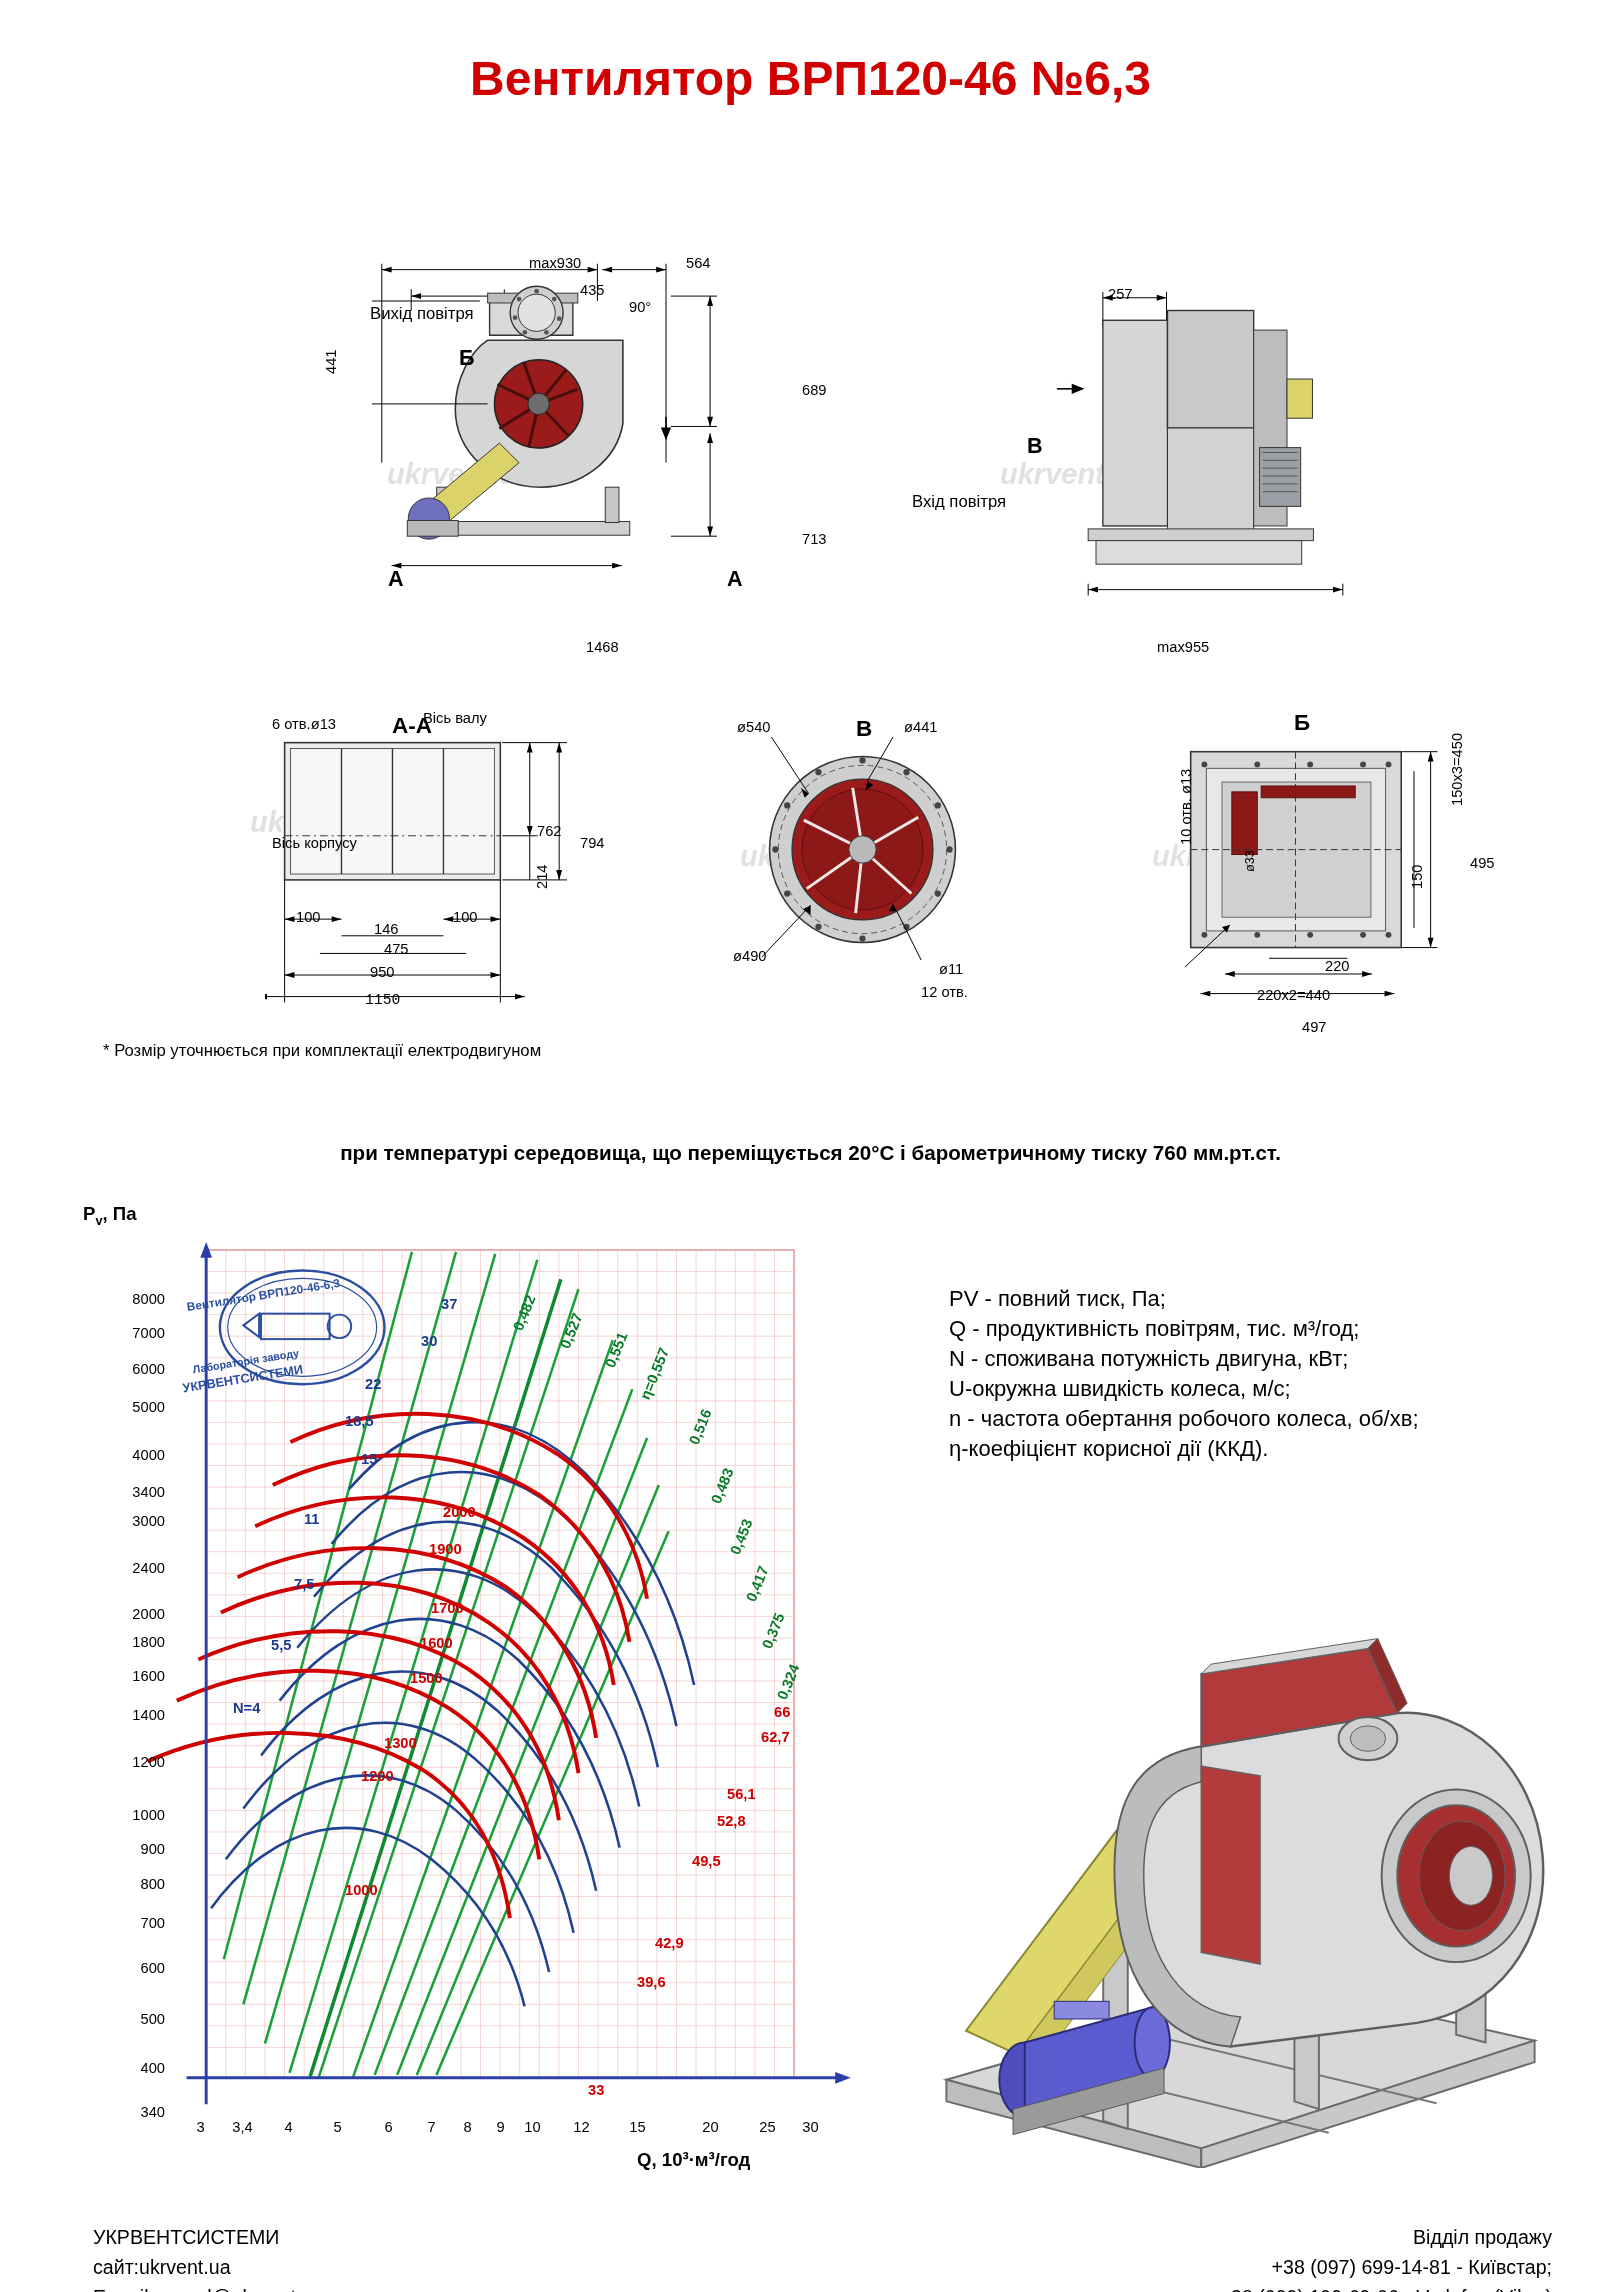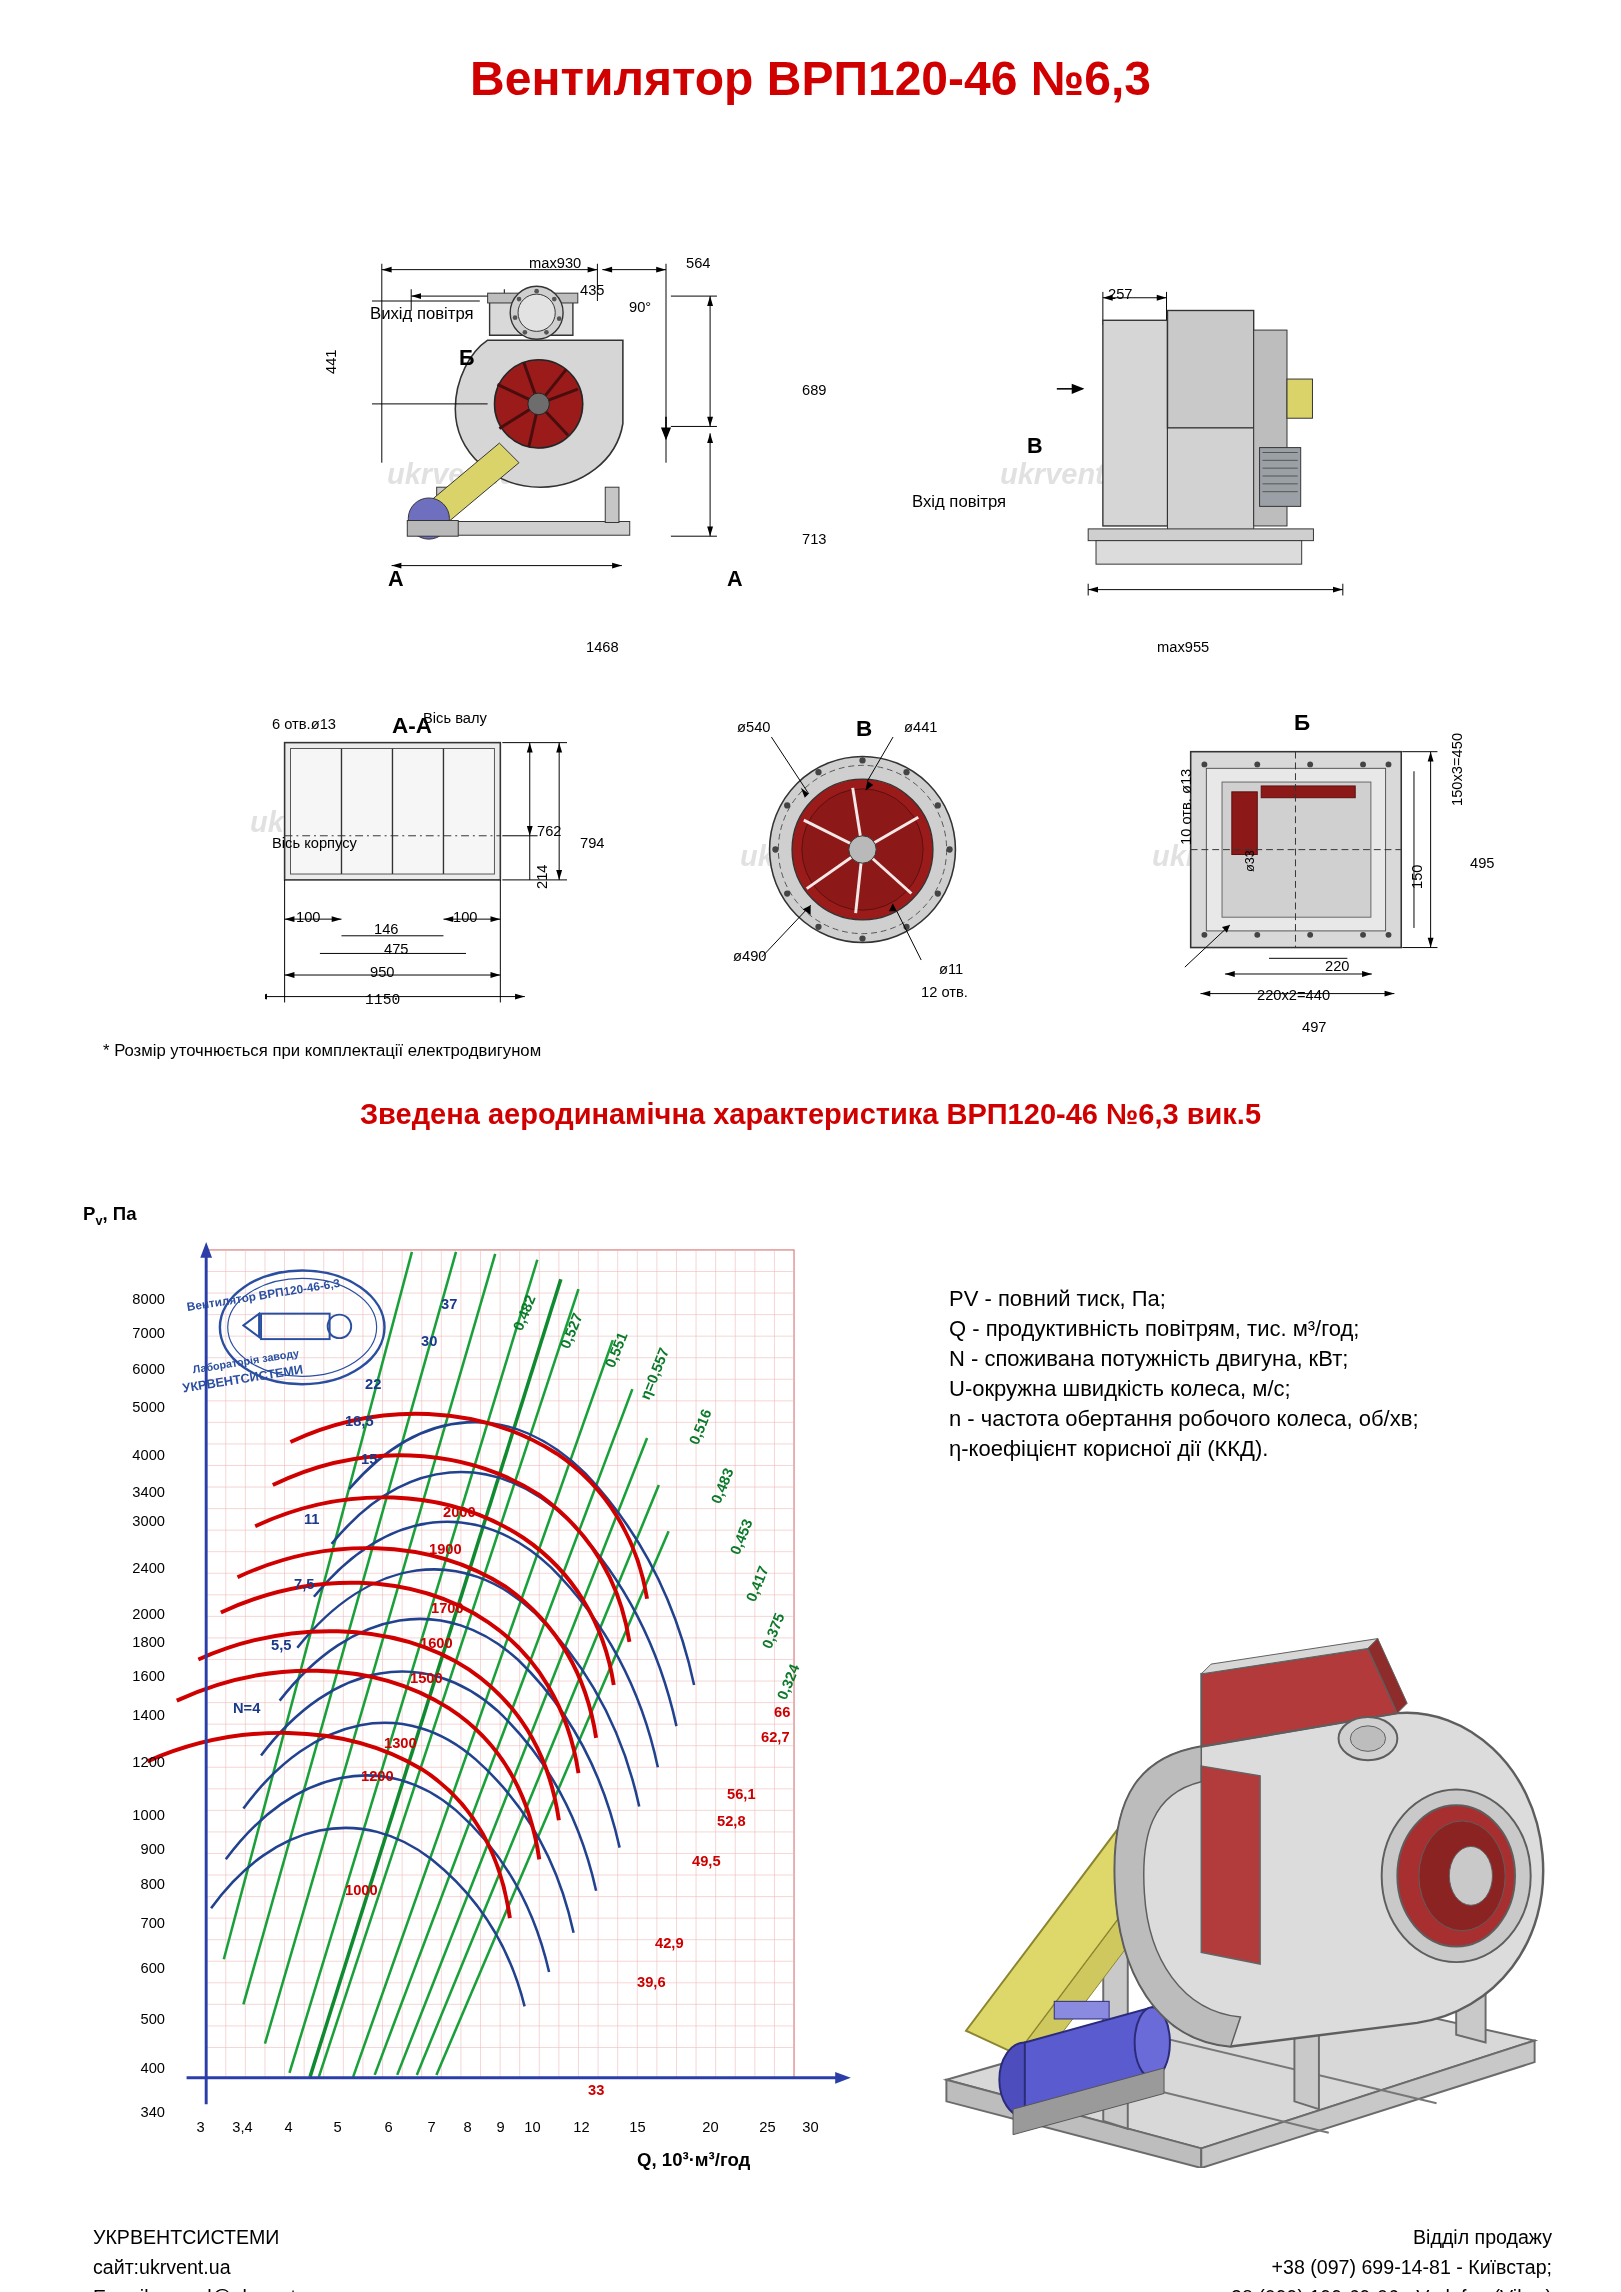--- a/index.html
+++ b/index.html
@@ -393,21 +393,21 @@
   <span class="abs dim" style="left:1243px;top:821px;transform:rotate(-90deg);transform-origin:left top;font-size:12.7px;">ø33</span>
   <span class="abs dim" style="left:1449px;top:755px;transform:rotate(-90deg);transform-origin:left top;">150х3=450</span>
   <span class="abs dim" style="left:1409px;top:838px;transform:rotate(-90deg);transform-origin:left top;">150</span>
   <span class="abs dim" style="left:1470px;top:804px;">495</span>
   <span class="abs dim" style="left:1325px;top:907px;">220</span>
   <span class="abs dim" style="left:1257px;top:936px;">220х2=440</span>
   <span class="abs dim" style="left:1302px;top:968px;">497</span>
 
   <span class="note" style="left:103px;top:990px;">* Розмір уточнюється при комплектації електродвигуном</span>
 
-  <div class="sec2-title" style="top:1047px;">Зведена аеродинамічна характеристика ВРП120-46 №6,3 вик.5</div>
+  <div class="sec2-sub" style="top:1090px;">при температурі середовища, що переміщується 20°С і барометричному тиску 760 мм.рт.ст.</div>
 
   <div class="legend" style="left:949px;top:1233px;">
     <div>PV - повний тиск, Па;</div>
     <div>Q - продуктивність повітрям, тис. м³/год;</div>
     <div>N - споживана потужність двигуна, кВт;</div>
     <div>U-окружна швидкість колеса, м/с;</div>
     <div>n - частота обертання робочого колеса, об/хв;</div>
     <div>η-коефіцієнт корисної дії (ККД).</div>
   </div>
 

